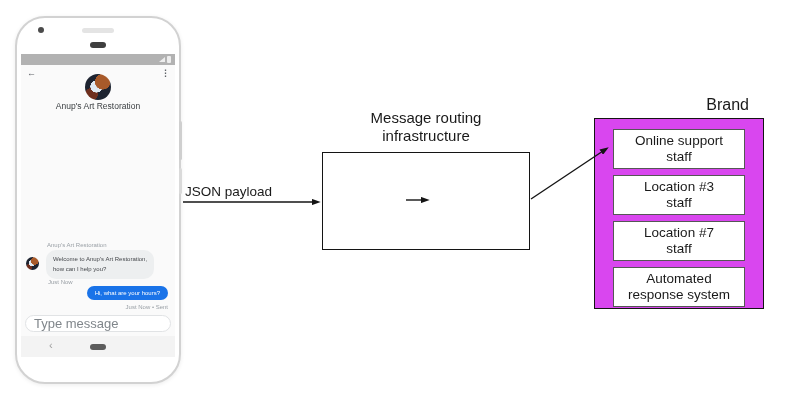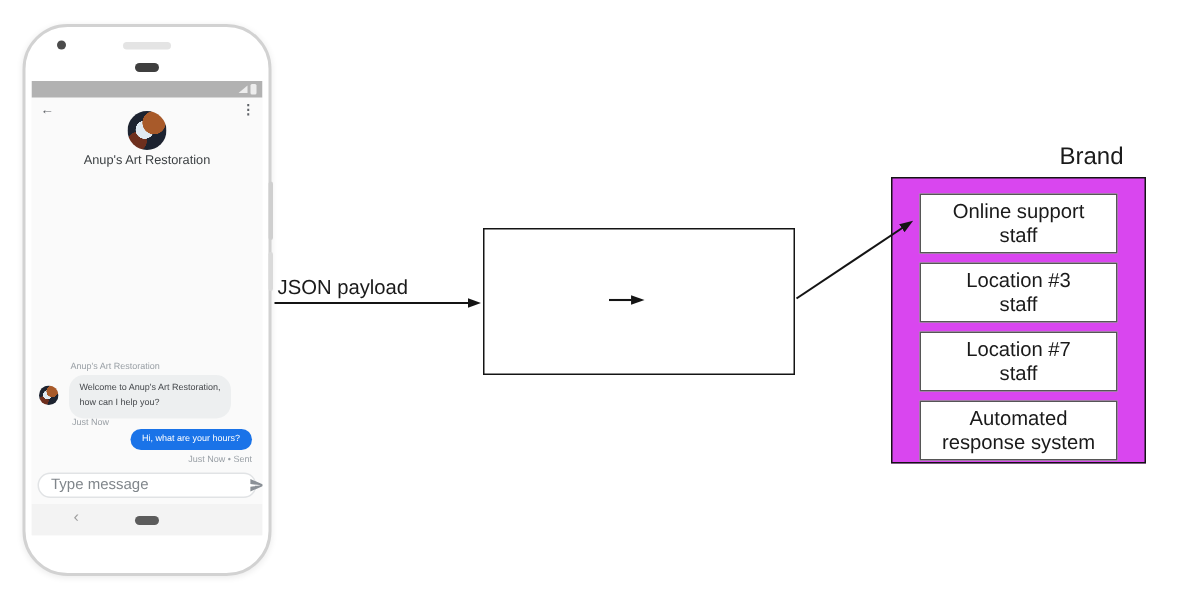--- a/index.html
+++ b/index.html
@@ -56,21 +56,21 @@
   }
   .ts-out { right:7px; top:250px; font-size:6px; color:#9aa0a6; }
 
   .composer {
     left:4px; right:4px; top:261px; height:17px;
     background:#fff; border:1px solid #e1e3e5; border-radius:9px;
     display:flex; align-items:center;
   }
   .composer input {
     flex:1; border:none; outline:none; background:transparent;
-    font-family:"Liberation Sans", sans-serif; font-size:10px; color:#5f6368; padding:0 0 0 8px;
+    font-family:"Liberation Sans", sans-serif; font-size:13px; color:#5f6368; padding:0 0 0 8px;
   }
   .composer input::placeholder { color:#80868b; }
   .send-ic { width:11px; height:11px; margin-right:6px; flex:0 0 auto; }
 
   .navbar { left:0; right:0; bottom:0; height:21px; background:#f3f3f3; }
   .nav-back { left:28px; top:3px; font-size:11px; color:#9e9e9e; }
   .home-pill { left:calc(50% - 8px); top:8px; width:16px; height:6px; border-radius:3px; background:#5c5c5c; }
 
   
   .dg-text { color:#1a1a1a; }
@@ -139,20 +139,22 @@
       <div class="abs navbar">
         <div class="abs nav-back">‹</div>
         <div class="abs home-pill"></div>
       </div>
 
     </div>
   </div>
 
   <div class="abs payload-label dg-text">JSON payload</div>
 
+  <div class="abs routing-title dg-text preline">Message routing
+infrastructure</div>
   <div class="abs routing-box"></div>
 
   <div class="abs brand-title dg-text">Brand</div>
   <div class="abs brand-box">
     <div class="brand-item preline">Online support
 staff</div>
     <div class="brand-item preline">Location #3
 staff</div>
     <div class="brand-item preline">Location #7
 staff</div>

